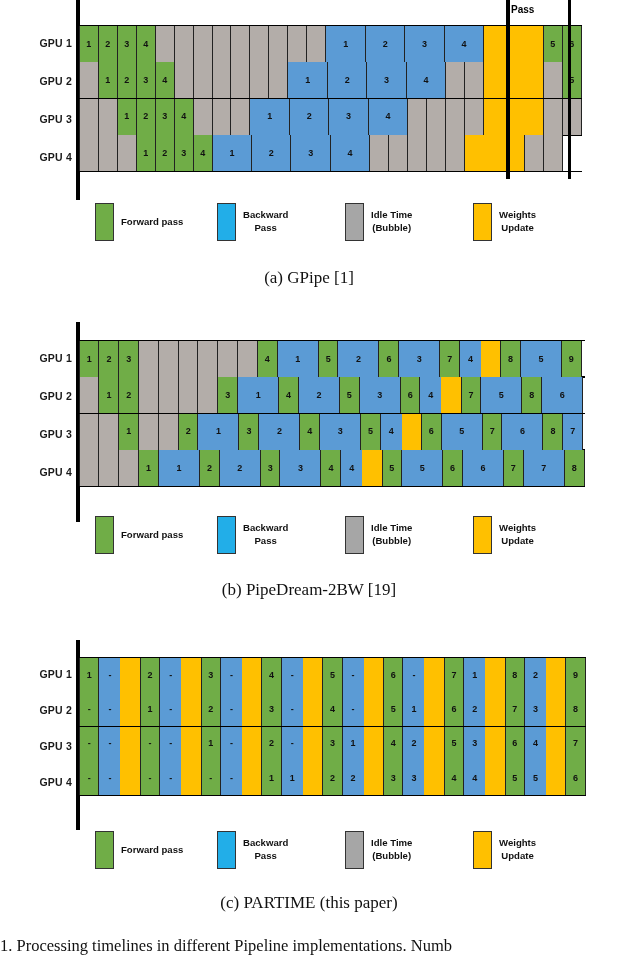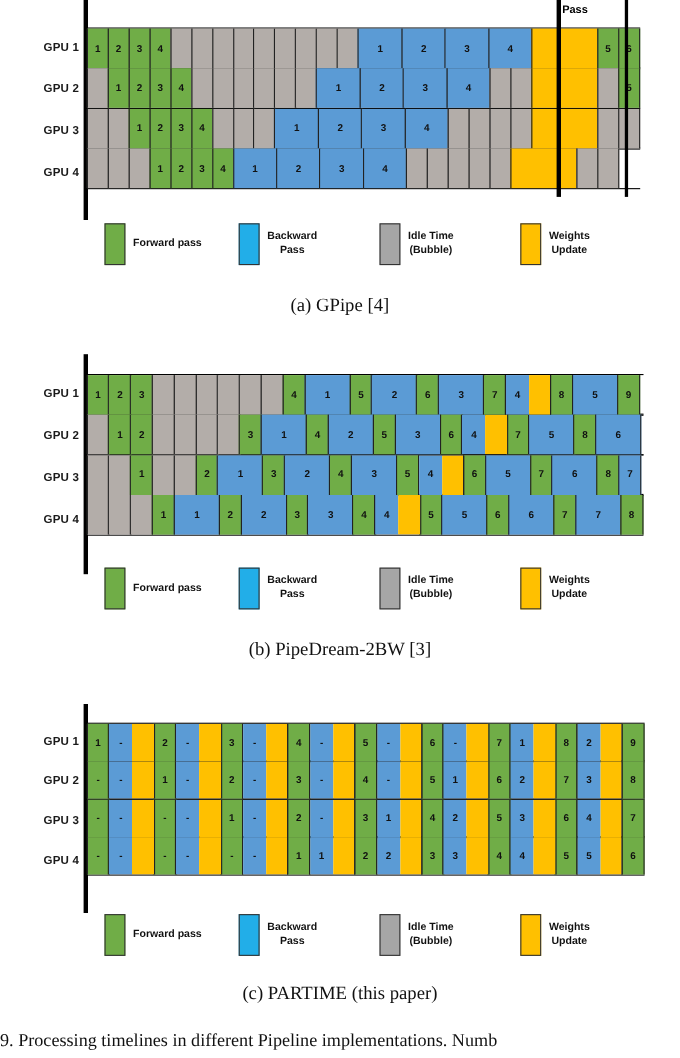--- a/index.html
+++ b/index.html
@@ -228,21 +228,21 @@
           <div class="sw" style="background: rgb(166, 166, 166);"></div>
           <div class="lg-text">Idle Time
 (Bubble)</div>
         </div>
         <div class="lg-item" style="position: absolute; left: 378px;">
           <div class="sw" style="background: rgb(255, 192, 0);"></div>
           <div class="lg-text">Weights
 Update</div>
         </div>
       </div>
-      <div class="caption" style="top: 268px; left: 0px;">(a)  GPipe [4]</div>
+      <div class="caption" style="top: 268px; left: 0px;">(a)  GPipe [1]</div>
     </div>
     <div class="panel tl-wrap">
       <div class="axis" style="top: 322px; height: 200px;"></div>
       <div class="gpulabel" style="top: 352px;">GPU 1</div>
       <div class="gpulabel" style="top: 390px;">GPU 2</div>
       <div class="gpulabel" style="top: 428px;">GPU 3</div>
       <div class="gpulabel" style="top: 466px;">GPU 4</div>
       <div class="rows" style="top: 340px;">
         <div class="row" style="height: 38px;">
           <div class="cell g" style="width: 21.2px; flex: 0 0 21.2px;">1</div>
@@ -355,21 +355,21 @@
           <div class="sw" style="background: rgb(166, 166, 166);"></div>
           <div class="lg-text">Idle Time
 (Bubble)</div>
         </div>
         <div class="lg-item" style="position: absolute; left: 378px;">
           <div class="sw" style="background: rgb(255, 192, 0);"></div>
           <div class="lg-text">Weights
 Update</div>
         </div>
       </div>
-      <div class="caption" style="top: 580px; left: 0px;">(b)  PipeDream-2BW [3]</div>
+      <div class="caption" style="top: 580px; left: 0px;">(b)  PipeDream-2BW [19]</div>
     </div>
     <div class="panel tl-wrap">
       <div class="axis" style="top: 640px; height: 190px;"></div>
       <div class="gpulabel" style="top: 668px;">GPU 1</div>
       <div class="gpulabel" style="top: 704px;">GPU 2</div>
       <div class="gpulabel" style="top: 740px;">GPU 3</div>
       <div class="gpulabel" style="top: 776px;">GPU 4</div>
       <div class="rows" style="top: 657px;">
         <div class="row" style="height: 36px;">
           <div class="cell g" style="width: 21.2px; flex: 0 0 21.2px;">1</div>
@@ -562,13 +562,13 @@
         <div class="lg-item" style="position: absolute; left: 378px;">
           <div class="sw" style="background: rgb(255, 192, 0);"></div>
           <div class="lg-text">Weights
 Update</div>
         </div>
       </div>
       <div class="caption" style="top: 893px; left: 0px;">(c)  PARTIME (this paper)</div>
     </div>
   </div>
 
-<div class="figcap">9.   Processing timelines in different Pipeline implementations. Numb</div>
+<div class="figcap">1.   Processing timelines in different Pipeline implementations. Numb</div>
 
 </body></html>

